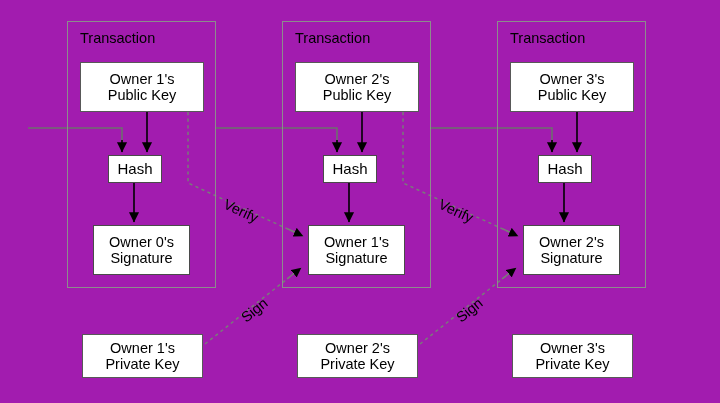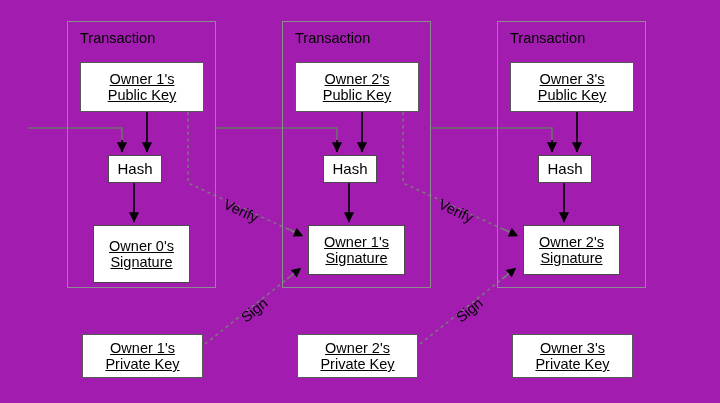--- a/index.html
+++ b/index.html
@@ -66,21 +66,20 @@
   .sigbox {
     font-size: 14.5px;
     border: 1.4px solid #4a4a4a;
   }
   .privbox {
     font-size: 14.5px;
     border: 1.3px solid #585858;
   }
   .box .lines {
     display: block;
-    text-decoration: underline;
   }
   
   .edge-label {
     position: absolute;
     font-size: 14.5px;
     color: #000;
     white-space: nowrap;
     z-index: 4;
     transform-origin: 0 0;
     background: transparent;
@@ -153,21 +152,21 @@
   </div>
   <div class="box keybox" style="left:80px; top:62px; width:124px; height:50px;">
     <span class="lines">
       <span>Owner 1's</span><br>
       <span>Public Key</span>
     </span>
   </div>
   <div class="box hashbox" style="left:108px; top:155px; width:54px; height:28px;">
     <span>Hash</span>
   </div>
-  <div class="box sigbox" style="left:93px; top:225px; width:97px; height:58px;">
+  <div class="box sigbox" style="left:93px; top:225px; width:97px; height:50px;">
     <span class="lines">
       <span>Owner 0's</span><br>
       <span>Signature</span>
     </span>
   </div>
 
   <div class="box txn-box" style="left:282px; top:21px; width:149px; height:267px;">
     <span class="txn-title">Transaction</span>
   </div>
   <div class="box keybox" style="left:295px; top:62px; width:124px; height:50px;">

